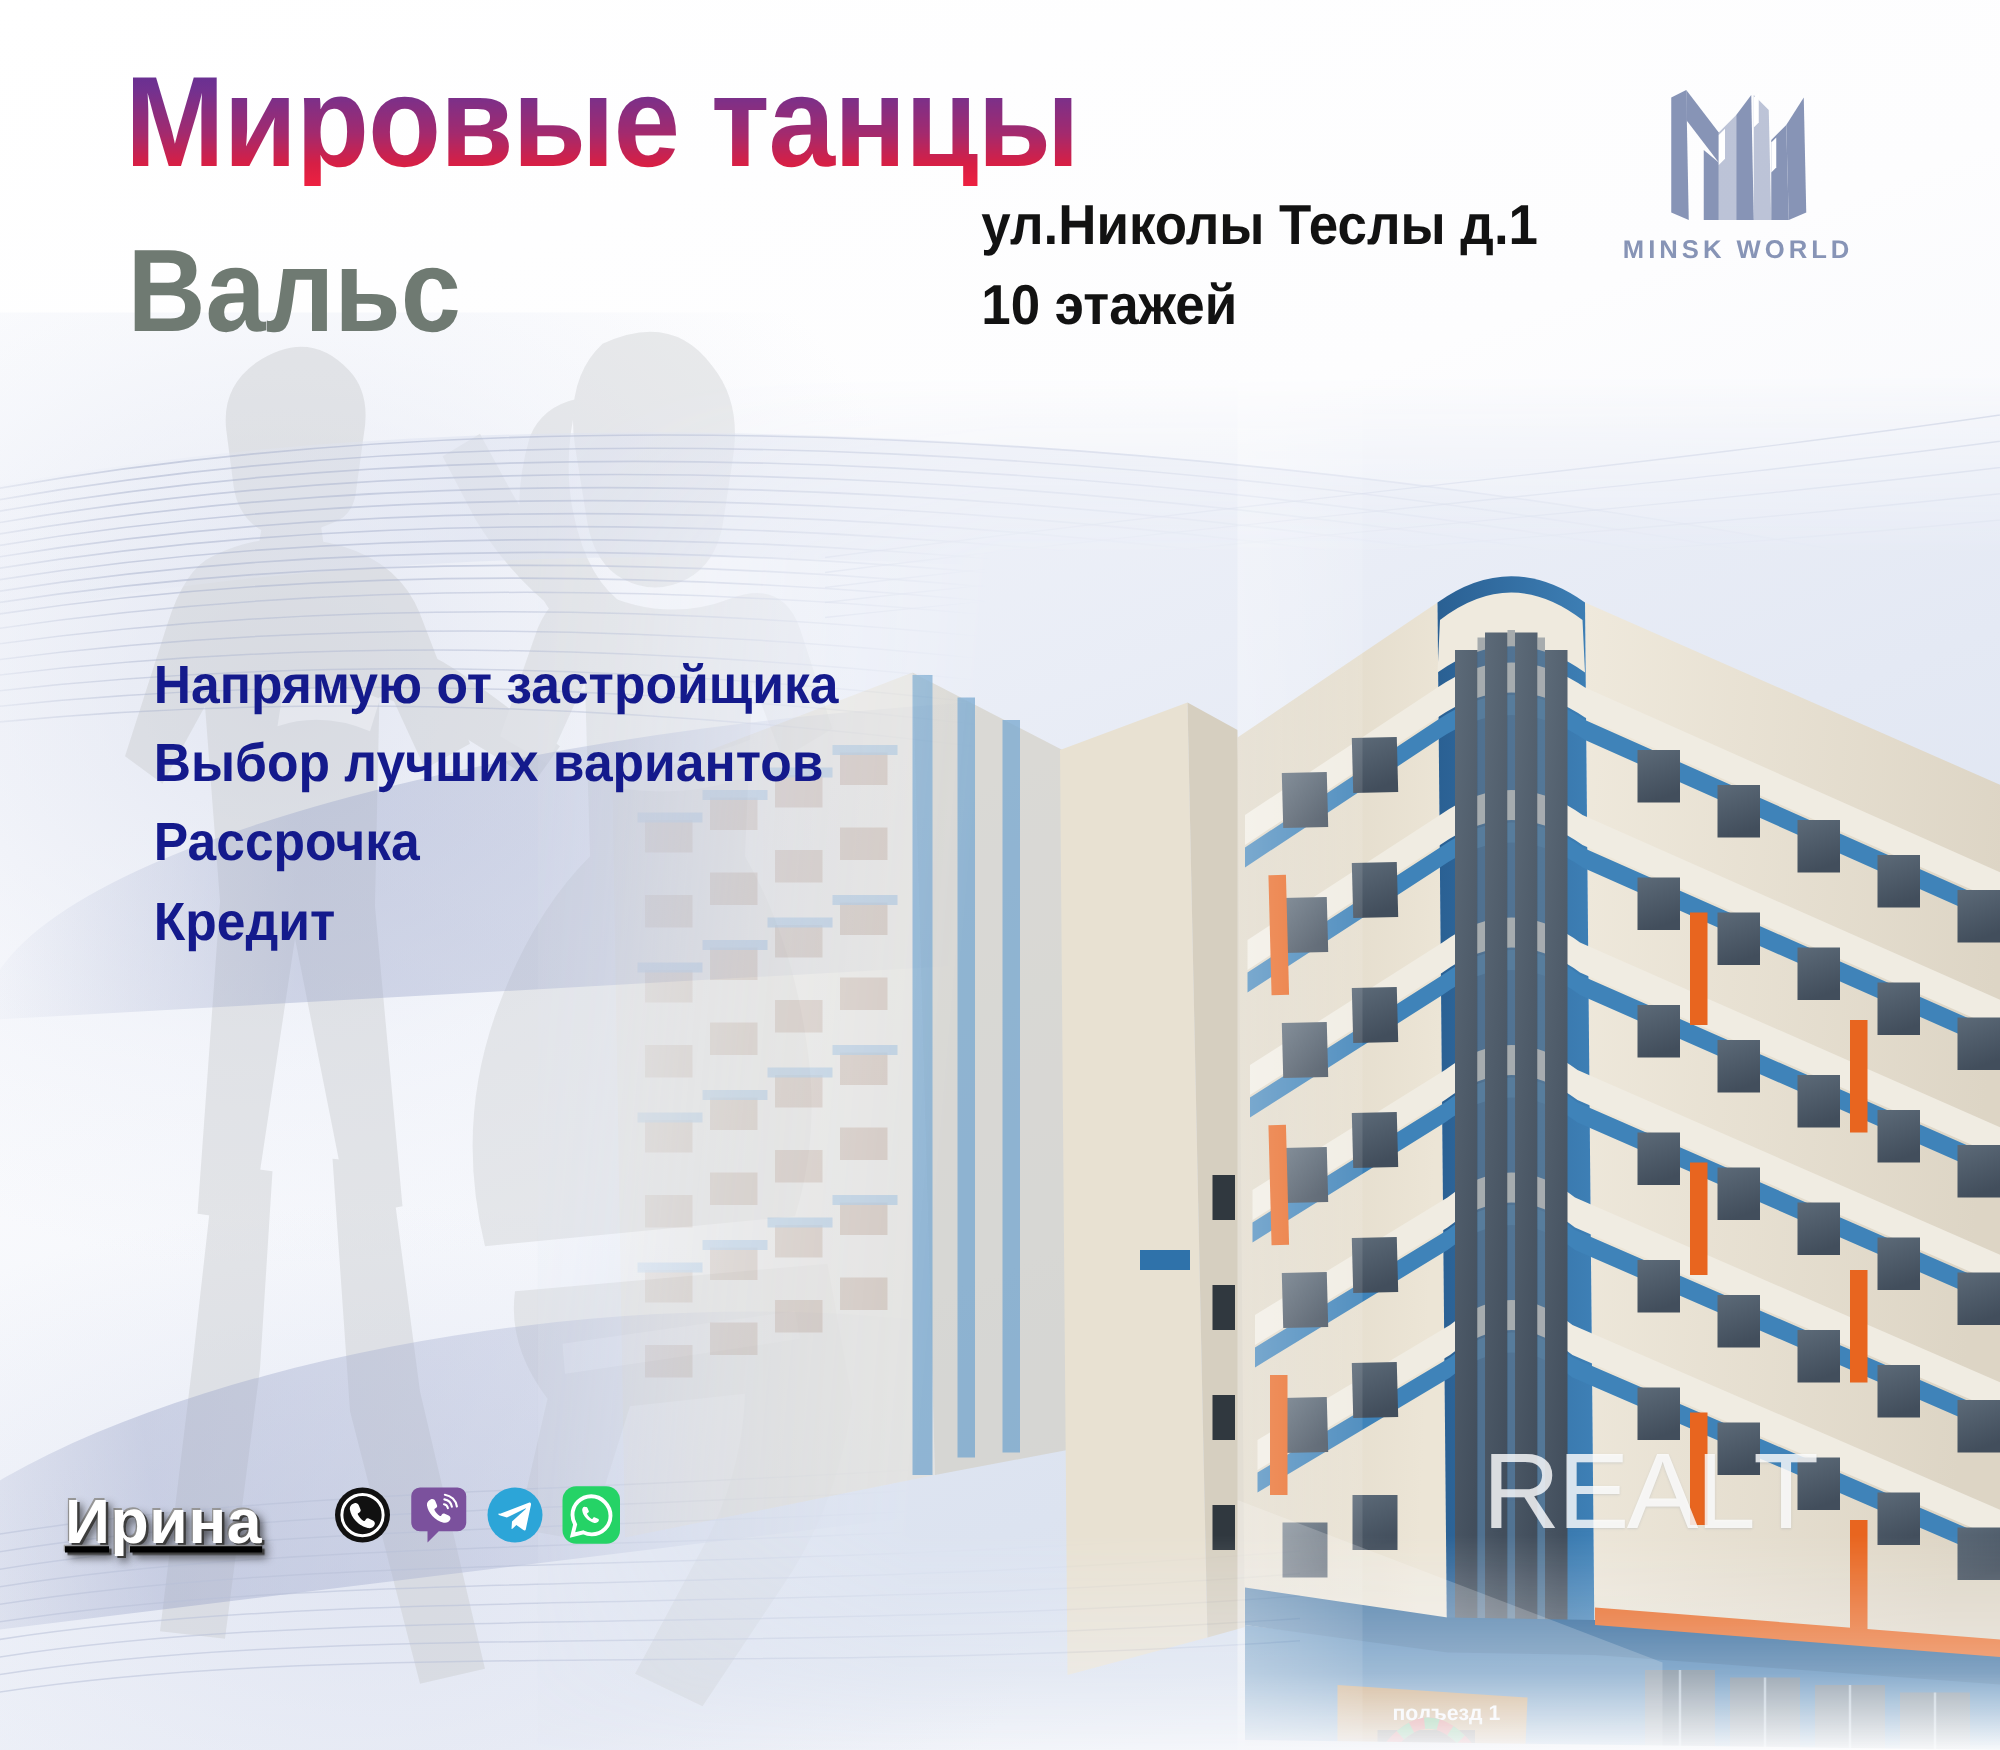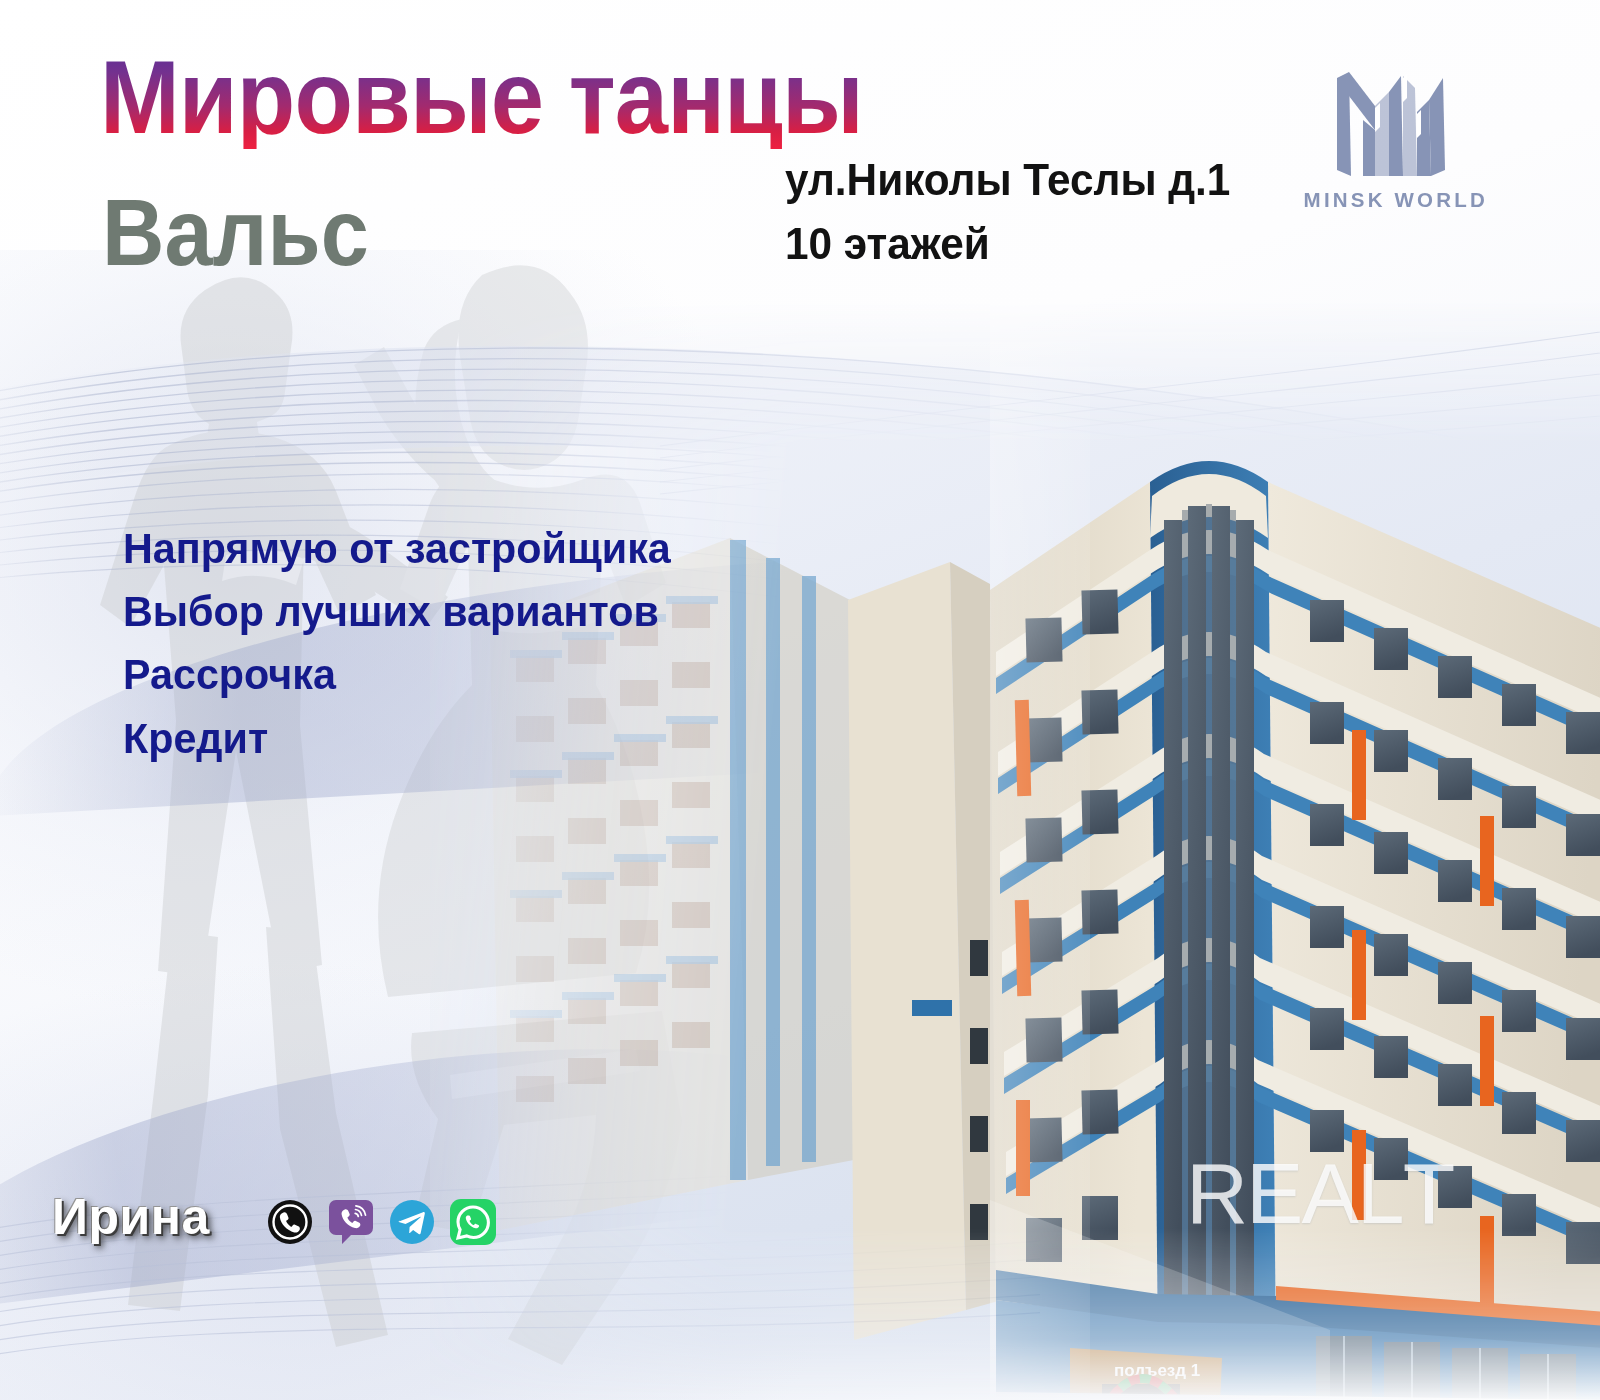--- a/index.html
+++ b/index.html
@@ -50,32 +50,32 @@
     -webkit-background-clip:text;background-clip:text;color:transparent;white-space:nowrap;
     transform:scaleX(.93);transform-origin:left top;}
 
   .title-sub{position:absolute;left:102px;top:186px;font-size:94px;line-height:1;font-weight:700;
     color:#6f7a72;white-space:nowrap;transform:scaleX(.92);transform-origin:left top;}
 
   .addr{position:absolute;left:785px;top:148px;font-size:45px;line-height:1.42;font-weight:600;
     color:#121212;white-space:pre-line;transform:scaleX(.94);transform-origin:left top;}
 
   
-  .mw{position:absolute;left:1293px;top:72px;width:195px;height:150px;text-align:right;}
+  .mw{position:absolute;left:1293px;top:72px;width:195px;height:150px;text-align:center;}
   .mw svg{display:block;margin:0 auto;}
   .mw-word{margin-top:6px;font-size:20.5px;letter-spacing:3.2px;font-weight:600;color:#8794b6;
     font-family:"Liberation Sans",sans-serif;}
 
   
   .features{position:absolute;left:75px;top:517px;margin-left:48px;}
   .feat{font-size:43px;line-height:1.47;font-weight:700;color:#141a8c;white-space:nowrap;
      transform:scaleX(.96);transform-origin:left center;}
 
   
-  .contact{position:absolute;left:52px;top:1188px;display:flex;align-items:flex-end;gap:56px;}
+  .contact{position:absolute;left:52px;top:1188px;display:flex;align-items:flex-start;gap:56px;text-decoration:underline;}
   .agent{font-size:50px;font-weight:700;color:#ffffff;
      text-shadow:2px 2px 0 #3d3d3d, 4px 4px 7px rgba(30,30,30,.75), -1px -1px 0 #9a9a9a;
      letter-spacing:.5px;}
   .icons{display:flex;align-items:center;gap:13px;}
   .ico{width:48px;height:48px;display:block;}
 
   
   .realt{position:absolute;left:1186px;top:1144px;font-size:86px;font-weight:400;
     color:rgba(255,255,255,.80);letter-spacing:-2px;font-family:"Liberation Sans",sans-serif;
     text-shadow:0 1px 2px rgba(90,110,140,.18);}

